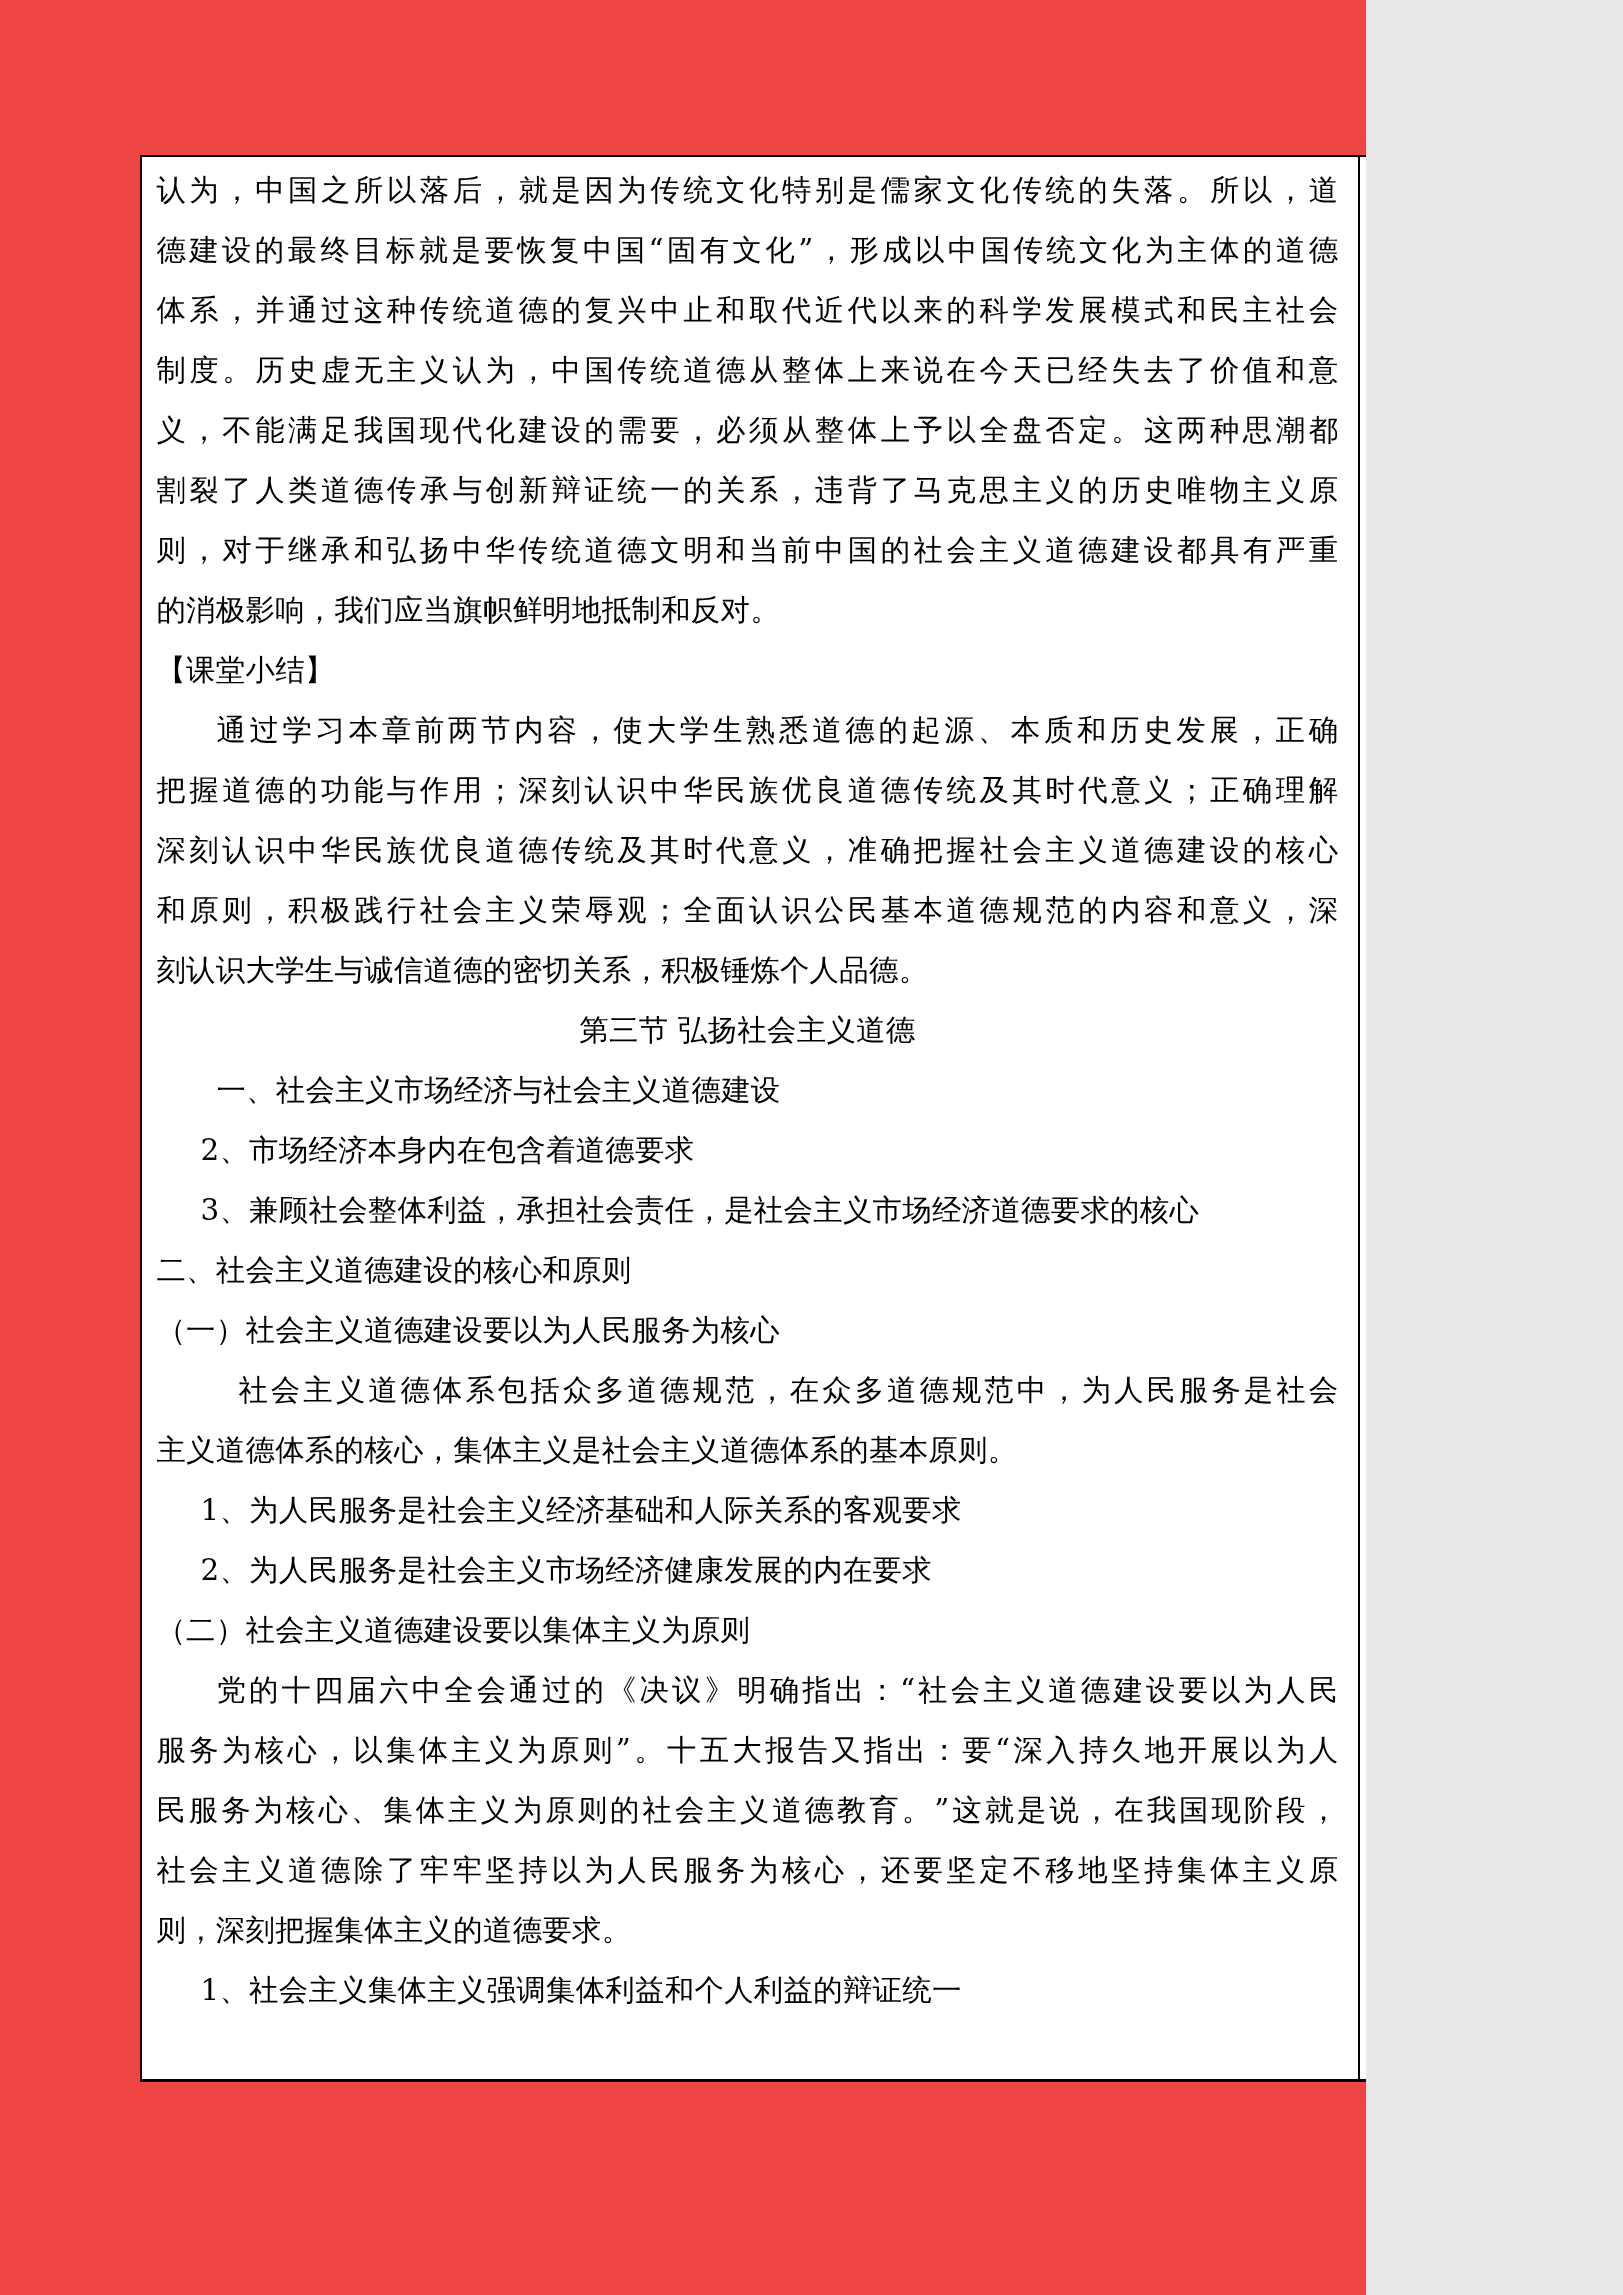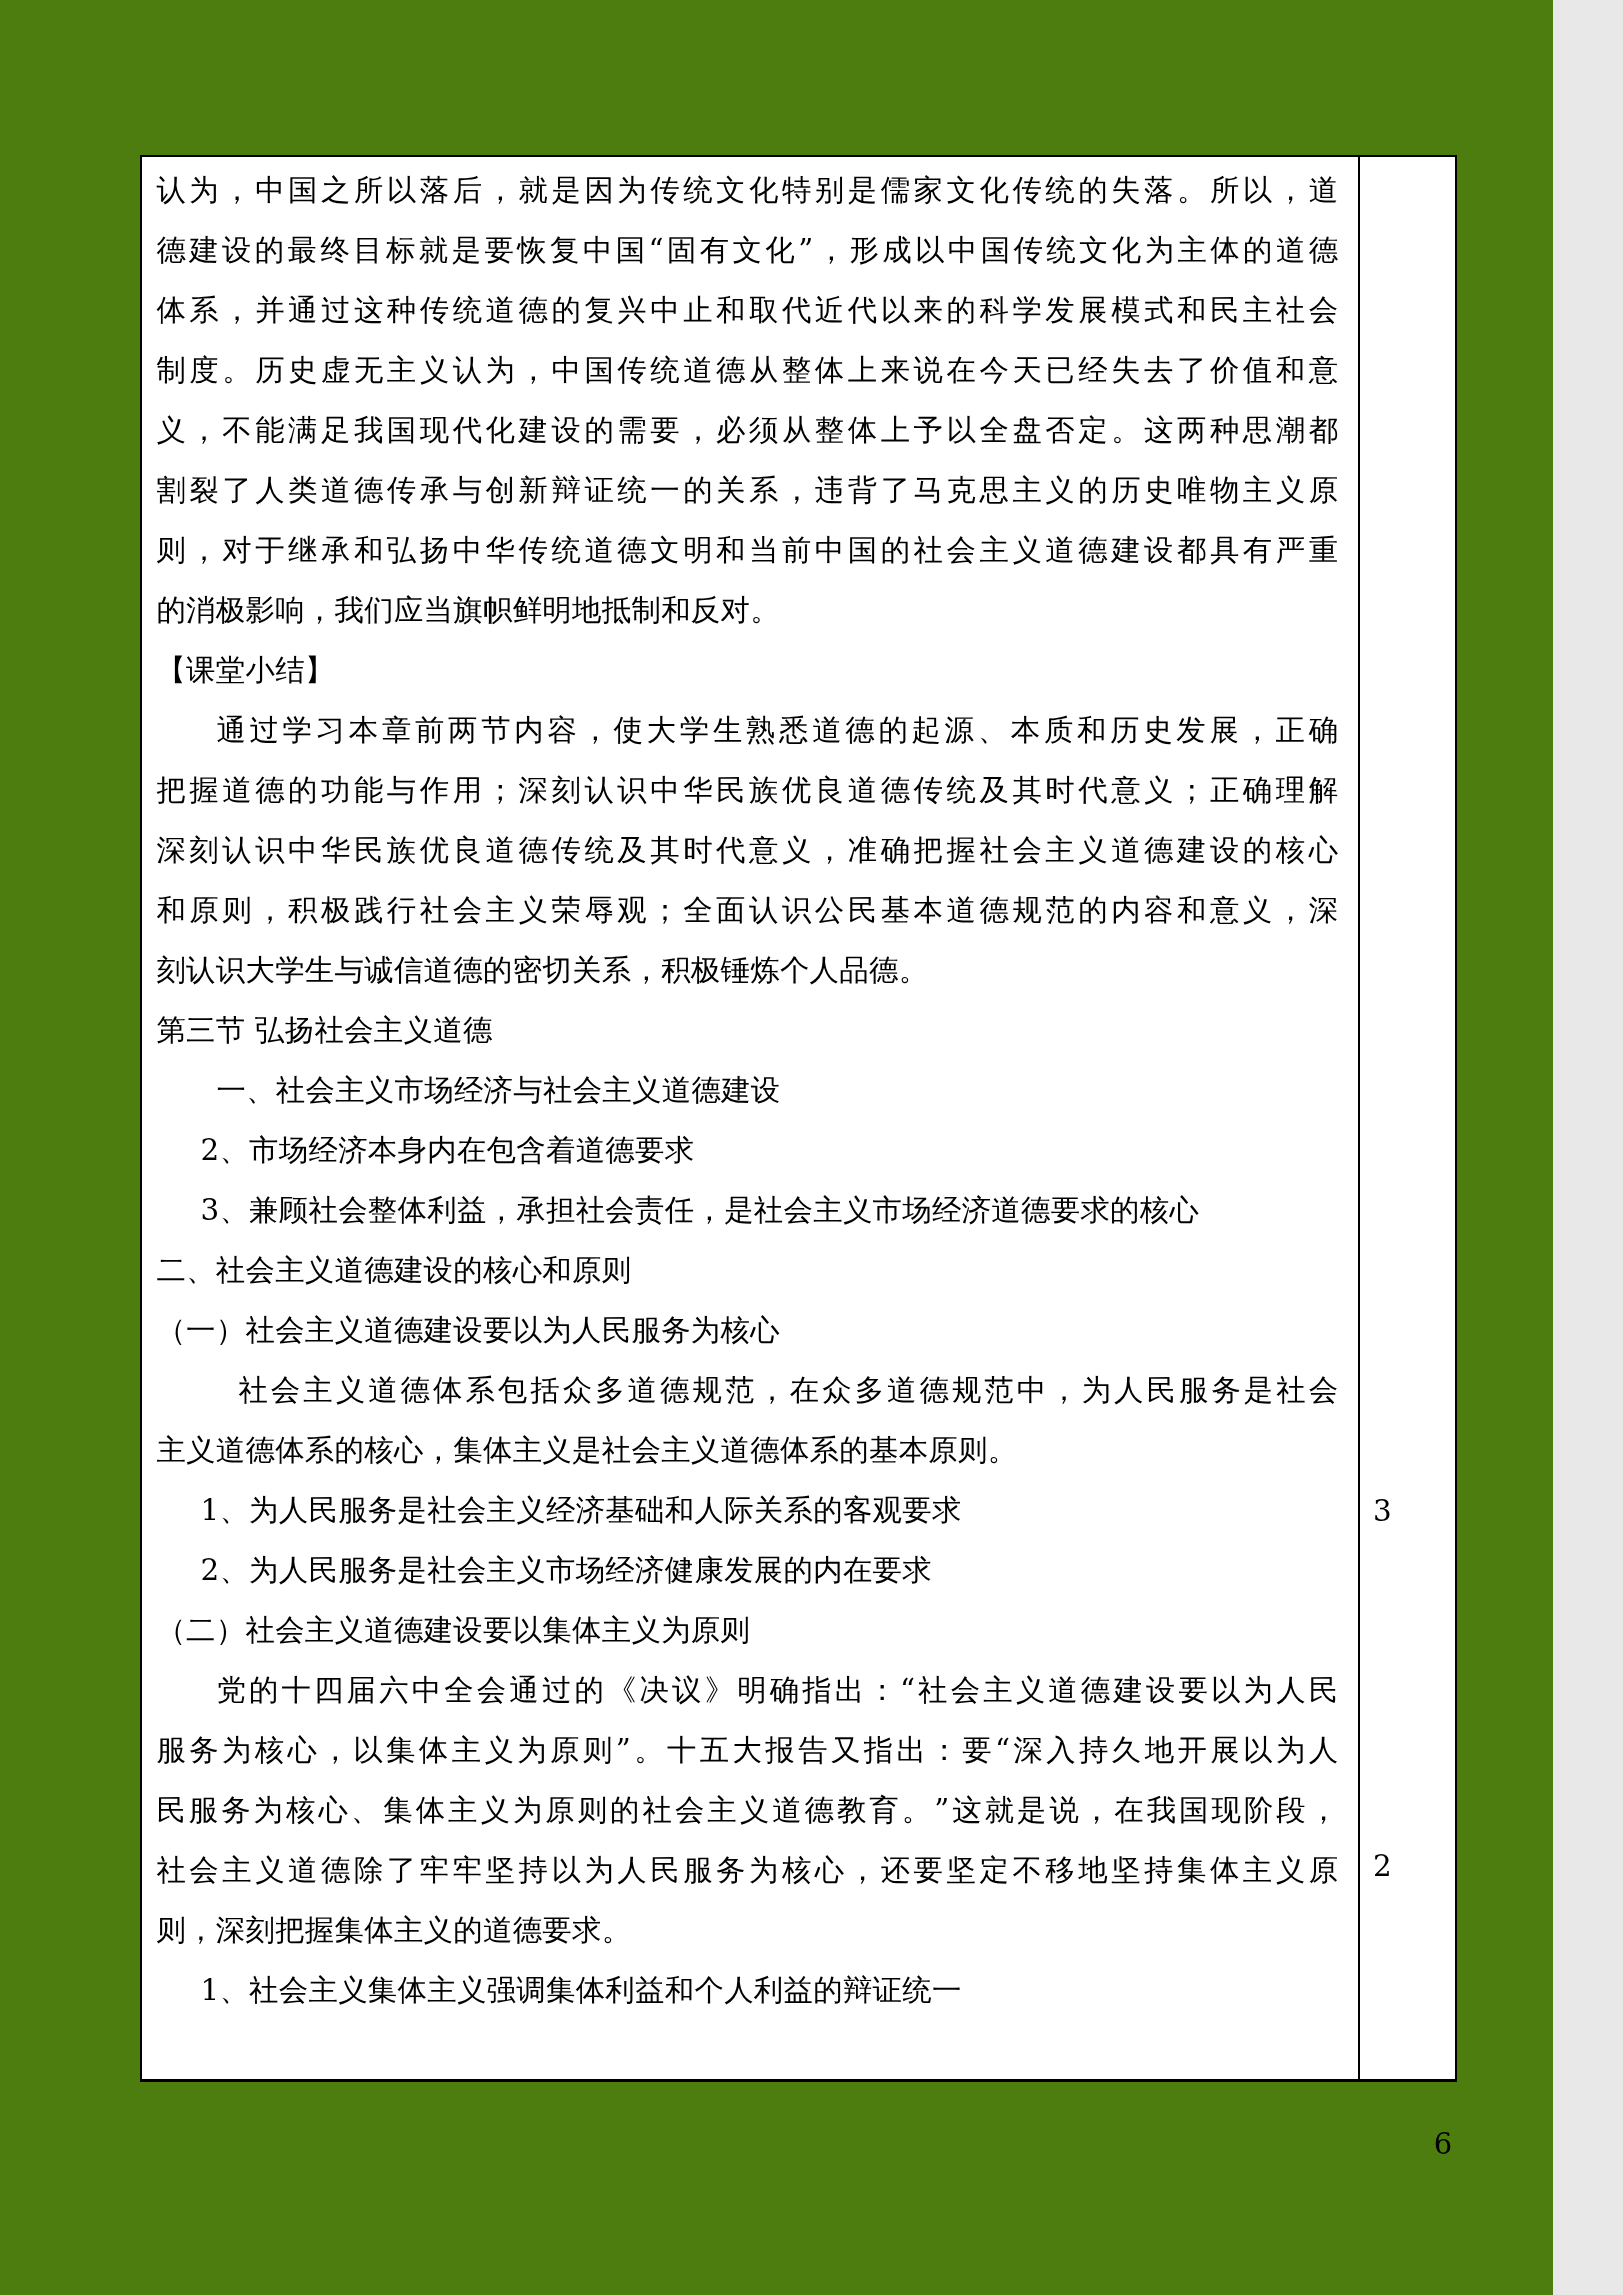--- a/index.html
+++ b/index.html
@@ -1,23 +1,22 @@
 <!DOCTYPE html>
 <html style="font-size:10.5px"><head>
 <meta charset="utf-8">
 <style>
   html,body{margin:0;padding:0;background:#e8e8e8;}
   .page{
     position:relative;
-    width:1517px;height:2295px;
-    background:#4d7c0f;
+    width:1366px;height:2295px;
+    background:#ef4444;
     color:#000;
     font-family:"DejaVu Serif","Liberation Serif",serif;
     overflow:hidden;
-    padding-left:36px;
   }
   .doc-table{
     position:absolute;
     left:140px;top:155px;
     width:1317px;height:1927px;
     border:2.6px solid #000;
     border-bottom-width:3.3px;
     box-sizing:border-box;
     display:flex;
     background:#fff;
@@ -38,21 +37,21 @@
     height:60px;
     line-height:60px;
     font-size:29.4px;
     letter-spacing:0.3px;
   }
   .fill{text-align:justify;text-align-last:justify;}
   .ind2{text-indent:60px;}
   .ind3{text-indent:82px;}
   .item{text-indent:44px;}
   .bold{font-weight:normal;}
-  .center{text-indent:0;}
+  .center{text-align:center;text-indent:0;}
   .side-num{
     position:absolute;
     left:13px;
     height:30px;line-height:30px;
     font-size:29.4px;
   }
   .side-num.pos-a{top:1339px;}
   .side-num.pos-b{top:1694px;}
   .page-number{
     position:absolute;

